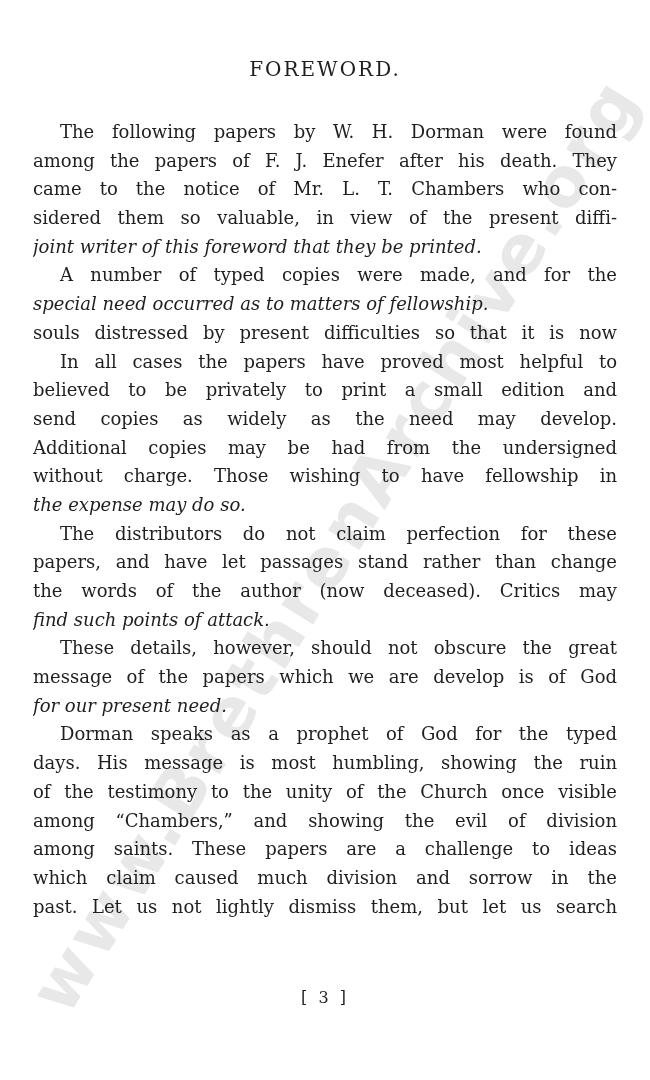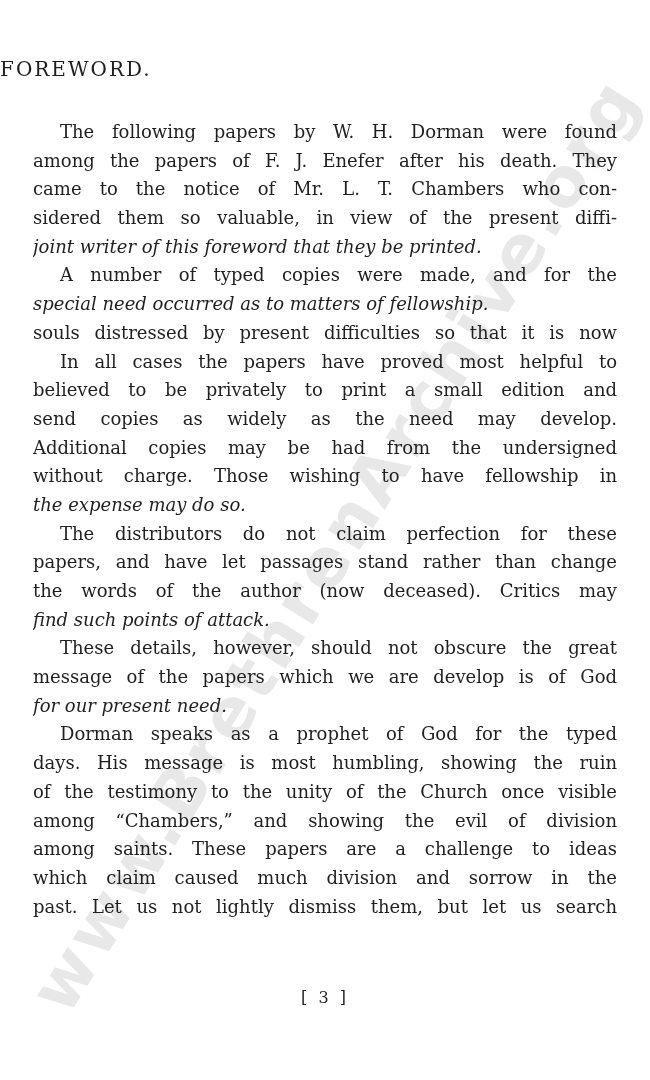--- a/index.html
+++ b/index.html
@@ -33,20 +33,21 @@
     white-space: nowrap;
     z-index: 0;
     user-select: none;
   }
   .heading {
     position: absolute;
     top: 57px;
     left: 0;
     width: 650px;
     margin: 0;
+    text-align: center;
     font-size: 20px;
     font-weight: normal;
     letter-spacing: 2px;
     color: var(--ink, #1f1f1f);
     z-index: 1;
   }
   .body-text {
     position: absolute;
     top: 118px;
     left: 33px;

